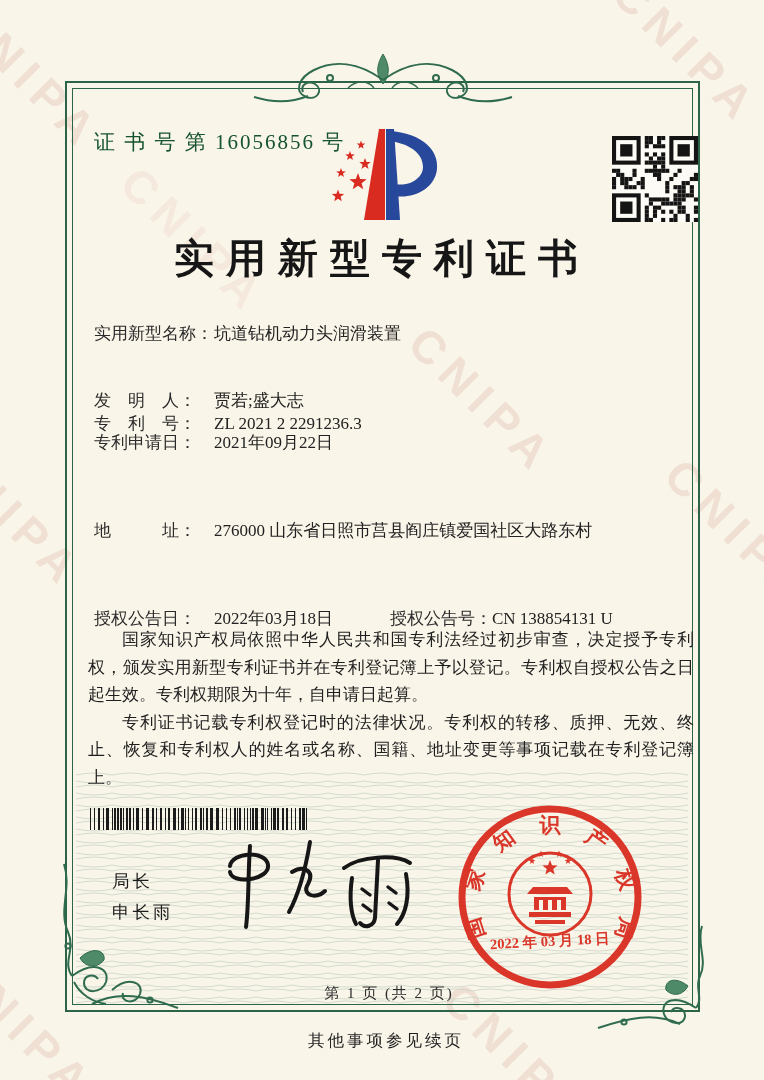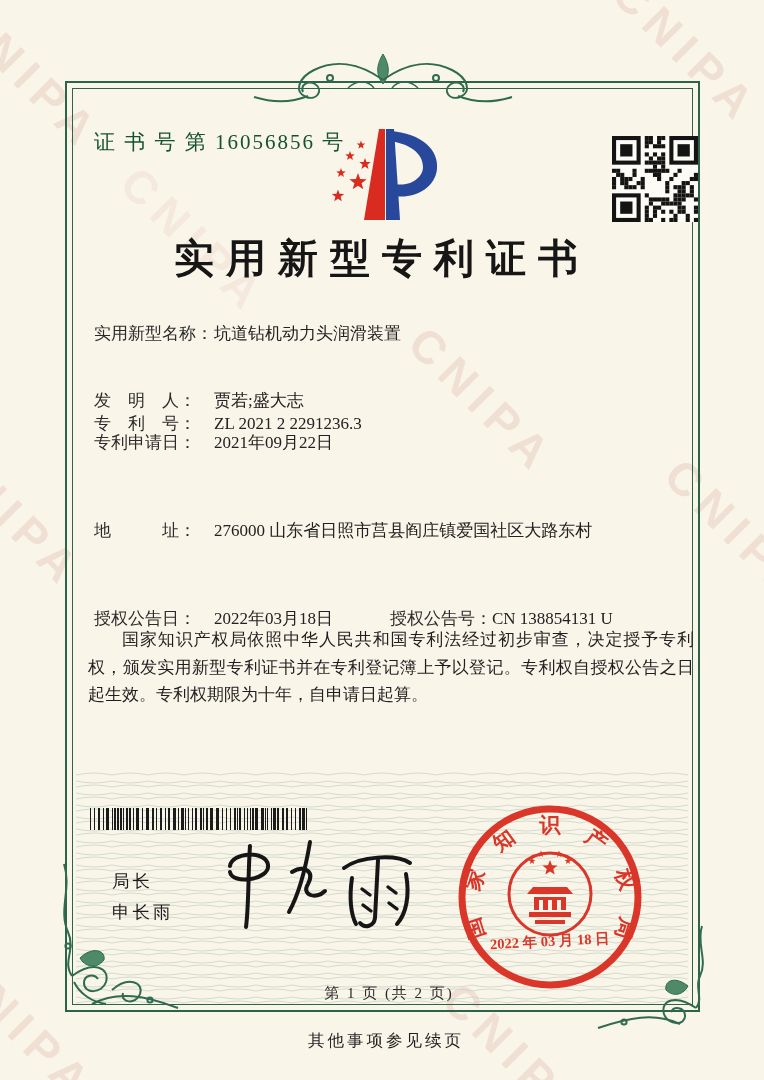--- a/index.html
+++ b/index.html
@@ -270,20 +270,21 @@
   </div>
   <div class="content field-row" style="top:592px;margin-top:15px;">
     <span class="label">授权公告日：</span><span class="value">2022年03月18日</span>
     <span id="grant-pair2">
       <span>授权公告号：</span><span class="value">CN 138854131 U</span>
     </span>
   </div>
 
   <div class="content" id="body-text">
     <p>国家知识产权局依照中华人民共和国专利法经过初步审查，决定授予专利权，颁发实用新型专利证书并在专利登记簿上予以登记。专利权自授权公告之日起生效。专利权期限为十年，自申请日起算。</p>
+    <p>专利证书记载专利权登记时的法律状况。专利权的转移、质押、无效、终止、恢复和专利权人的姓名或名称、国籍、地址变更等事项记载在专利登记簿上。</p>
   </div>
 
   <svg id="barcode" width="222" height="22">
       <rect x="0" y="0" width="1" height="22" fill="#1b1b1b"></rect>
       <rect x="4" y="0" width="1" height="22" fill="#1b1b1b"></rect>
       <rect x="8" y="0" width="2" height="22" fill="#1b1b1b"></rect>
       <rect x="13" y="0" width="1" height="22" fill="#1b1b1b"></rect>
       <rect x="16" y="0" width="3" height="22" fill="#1b1b1b"></rect>
       <rect x="22" y="0" width="1" height="22" fill="#1b1b1b"></rect>
       <rect x="24" y="0" width="2" height="22" fill="#1b1b1b"></rect>

